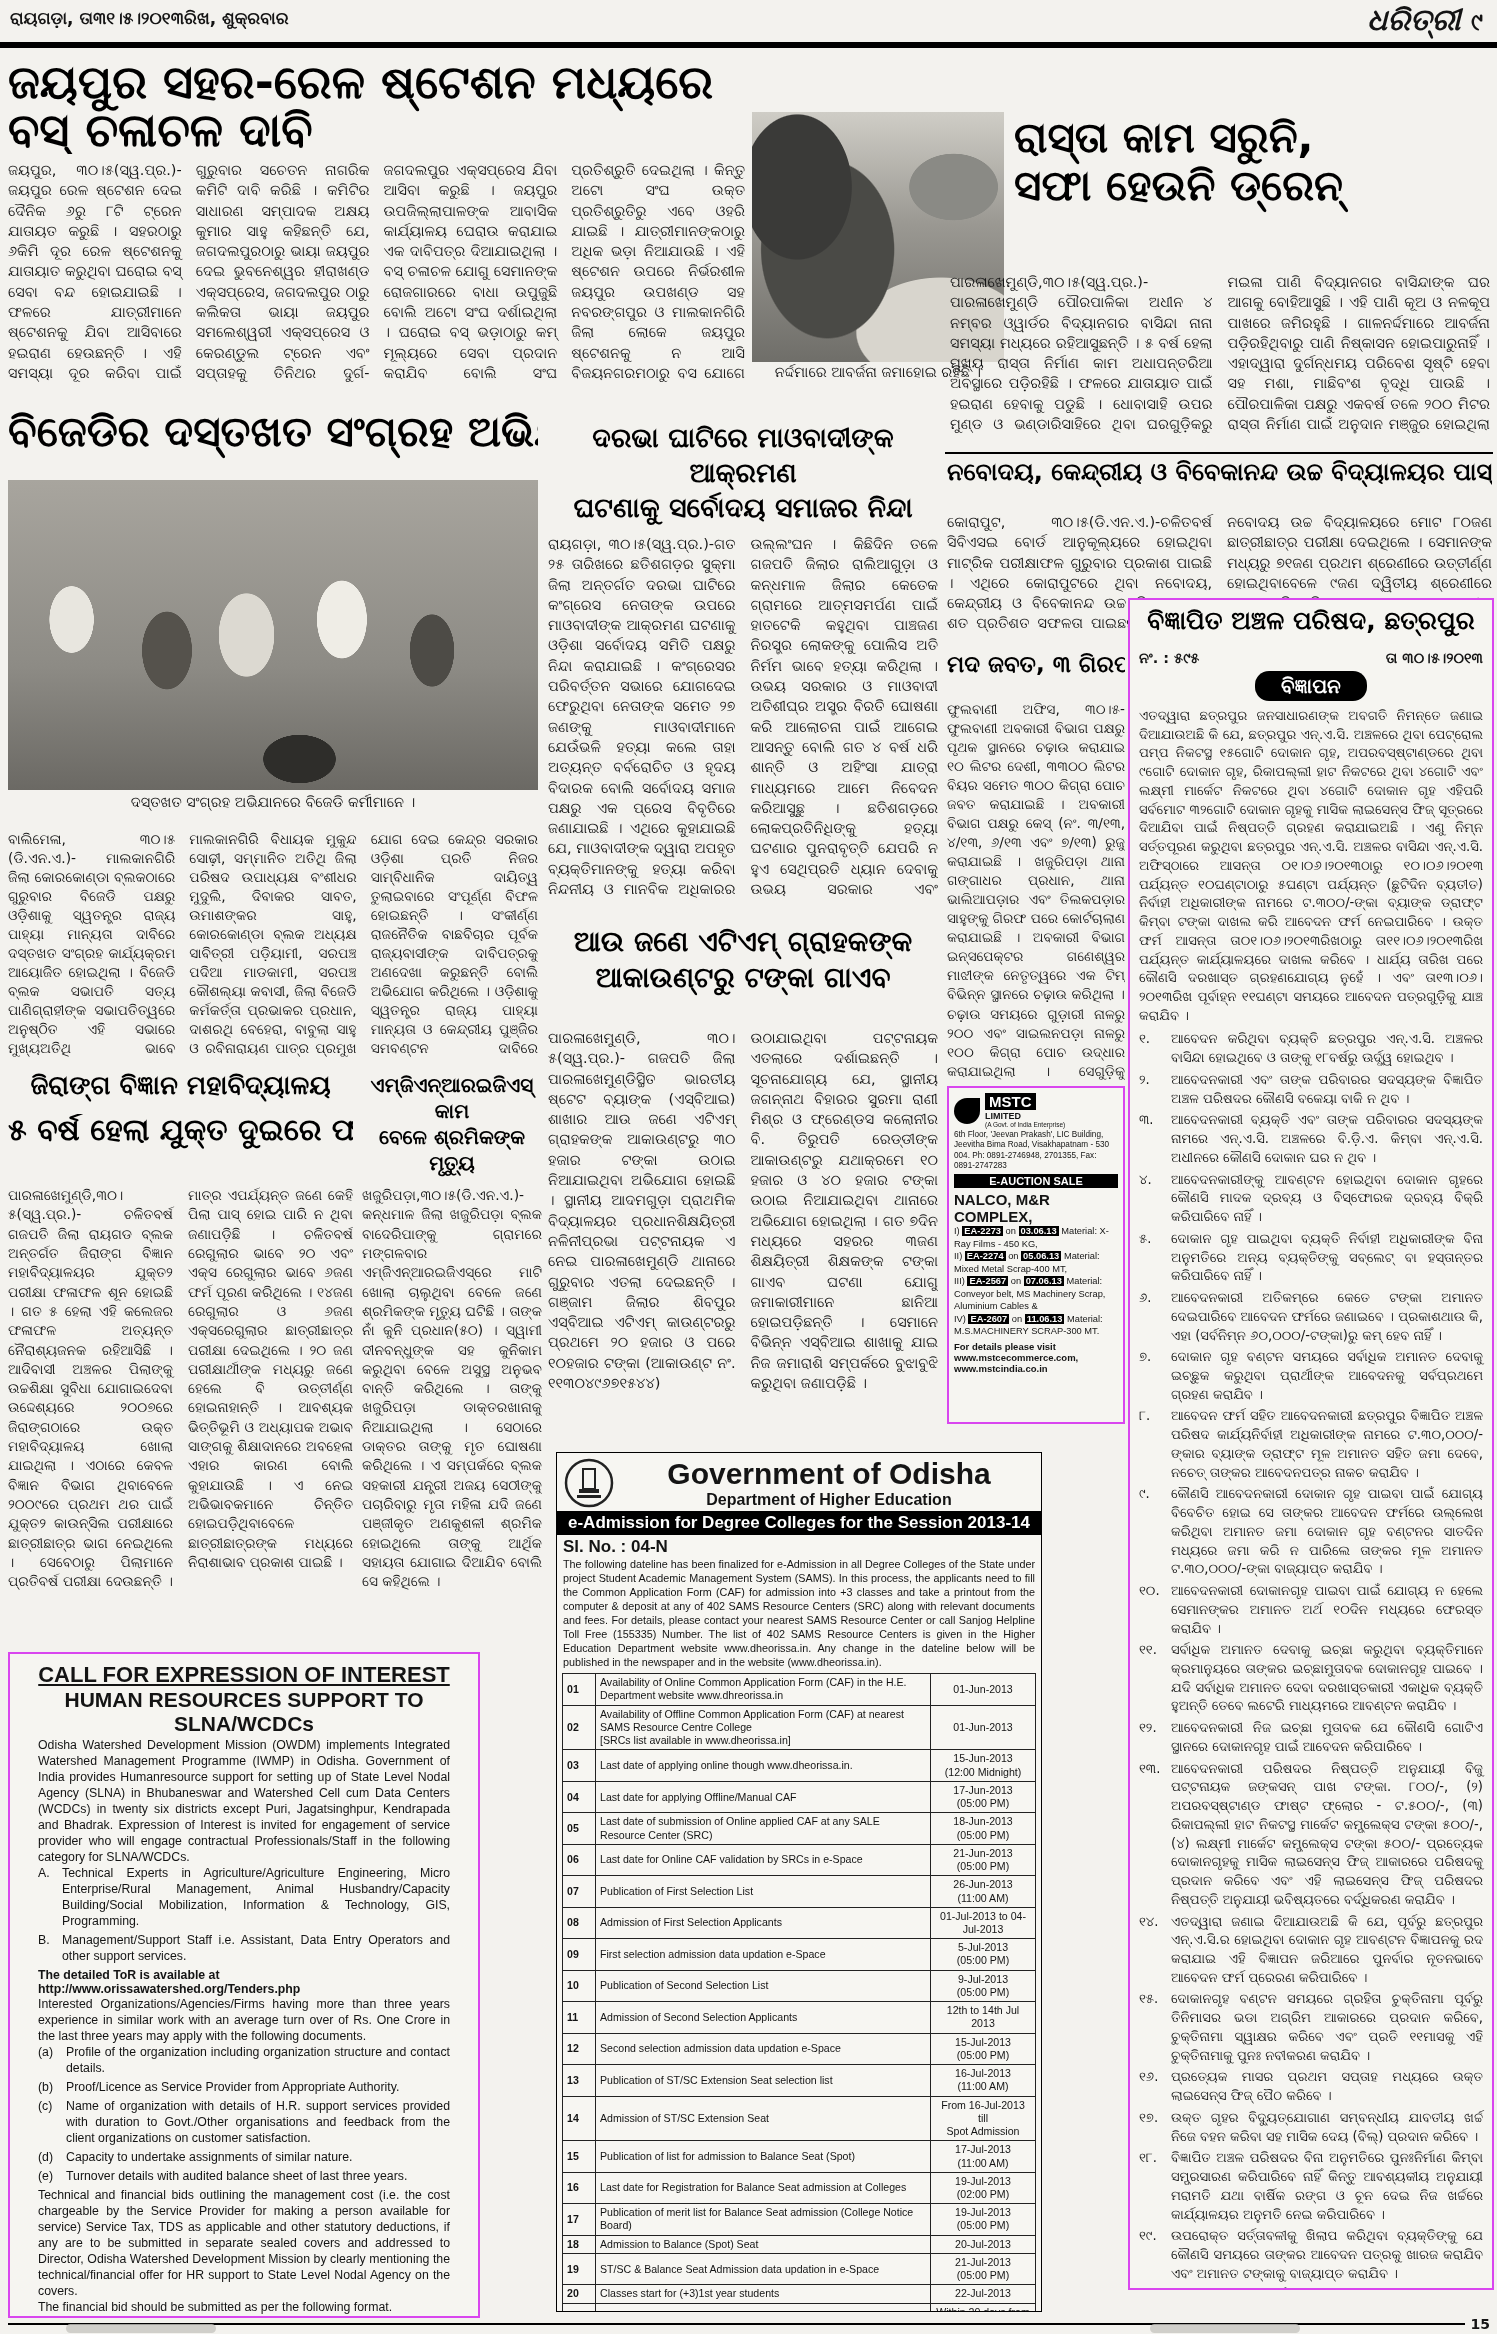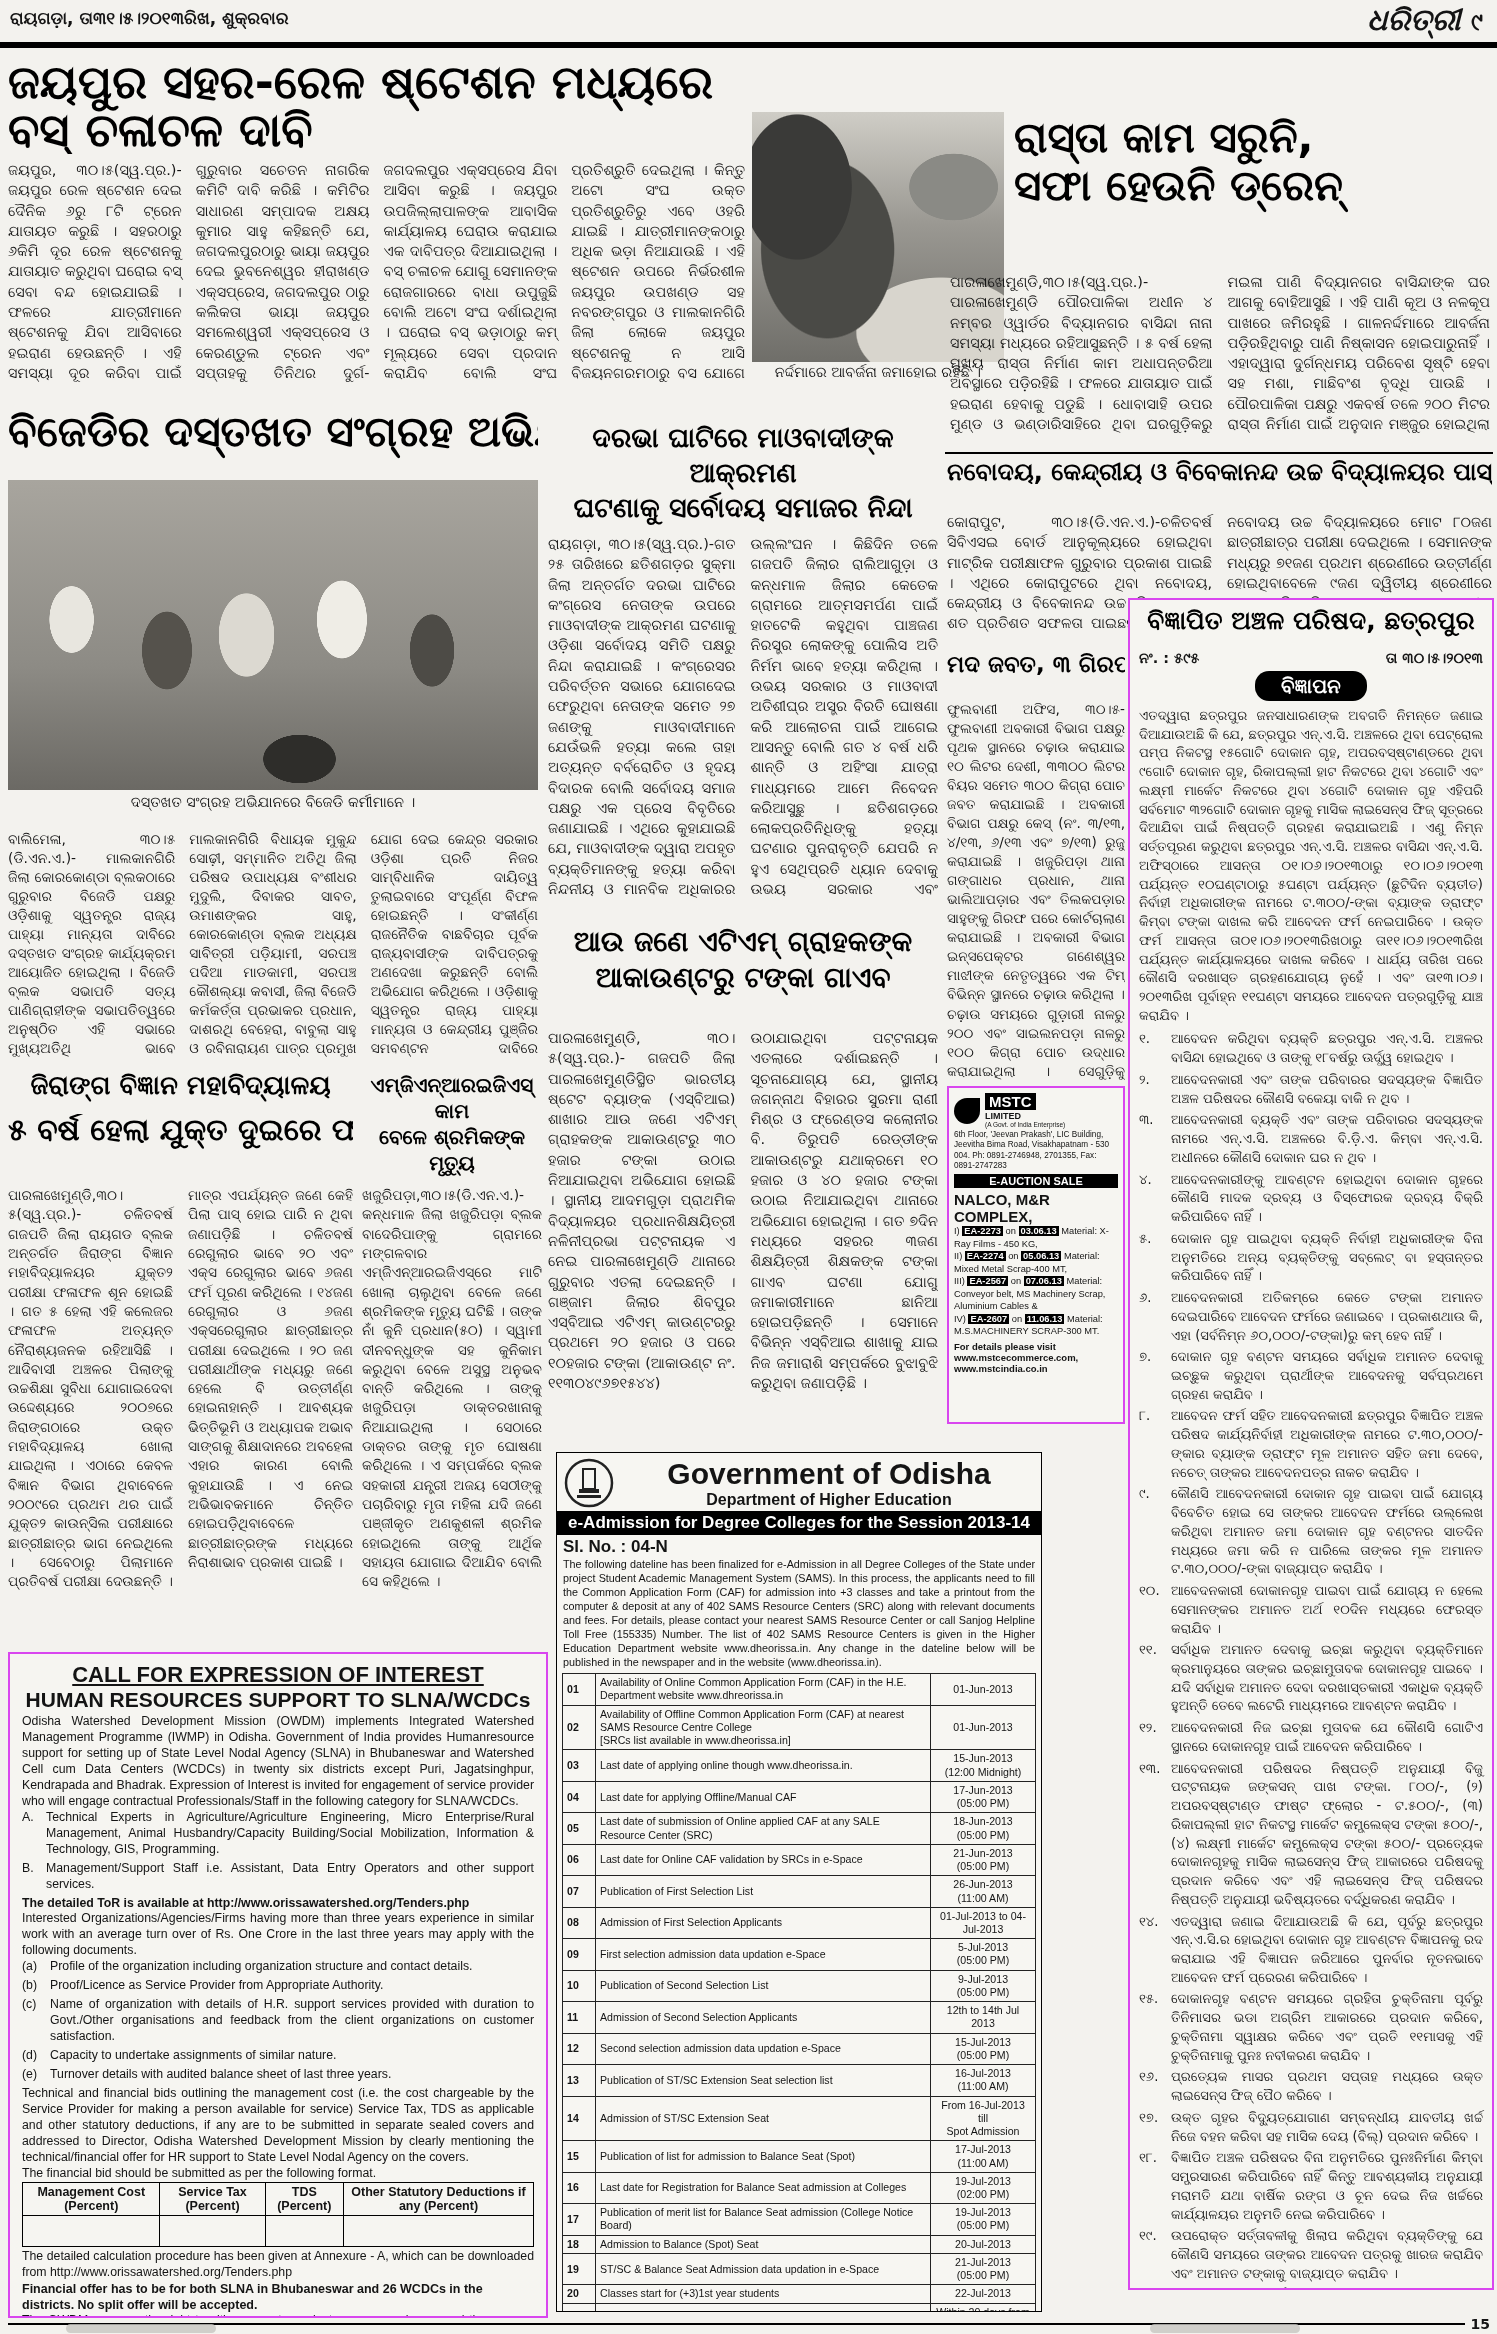--- a/index.html
+++ b/index.html
@@ -137,21 +137,21 @@
       </div>
         <div>
         <span>IV)</span> <span class="chip">EA-2607</span>
         <span>on</span> <span class="chip">11.06.13</span>
         <span>Material: M.S.MACHINERY SCRAP-300 MT.</span>
       </div>
       </div>
     <div style="font-size:9.5px;font-weight:700;margin-top:3px;">For details please visit www.mstcecommerce.com, www.mstcindia.co.in</div>
   </div>
 
-  <div class="abs box eng clip" style="left:8px;top:1652px;width:540px;height:666px;padding:8px 12px;box-sizing:border-box;">
+  <div class="abs box eng clip" style="left:8px;top:1652px;width:472px;height:666px;padding:8px 28px;box-sizing:border-box;">
     <div class="center" style="font-size:22px;font-weight:700;text-decoration:underline;">CALL FOR EXPRESSION OF INTEREST</div>
     <div class="center" style="font-size:21px;font-weight:700;margin-bottom:2px;">HUMAN RESOURCES SUPPORT TO SLNA/WCDCs</div>
     <div class="just" style="font-size:12.3px;line-height:1.3;">Odisha Watershed Development Mission (OWDM) implements Integrated Watershed Management Programme (IWMP) in Odisha. Government of India provides Humanresource support for setting up of State Level Nodal Agency (SLNA) in Bhubaneswar and Watershed Cell cum Data Centers (WCDCs) in twenty six districts except Puri, Jagatsinghpur, Kendrapada and Bhadrak. Expression of Interest is invited for engagement of service provider who will engage contractual Professionals/Staff in the following category for SLNA/WCDCs.</div>
     <div style="font-size:12.3px;line-height:1.3;">
         <div class="notice-item">
         <span class="no" style="min-width:18px;">A.</span>
         <span class="just" style="flex:1;">Technical Experts in Agriculture/Agriculture Engineering, Micro Enterprise/Rural Management, Animal Husbandry/Capacity Building/Social Mobilization, Information &amp; Technology, GIS, Programming.</span>
       </div>
         <div class="notice-item">
         <span class="no" style="min-width:18px;">B.</span>

